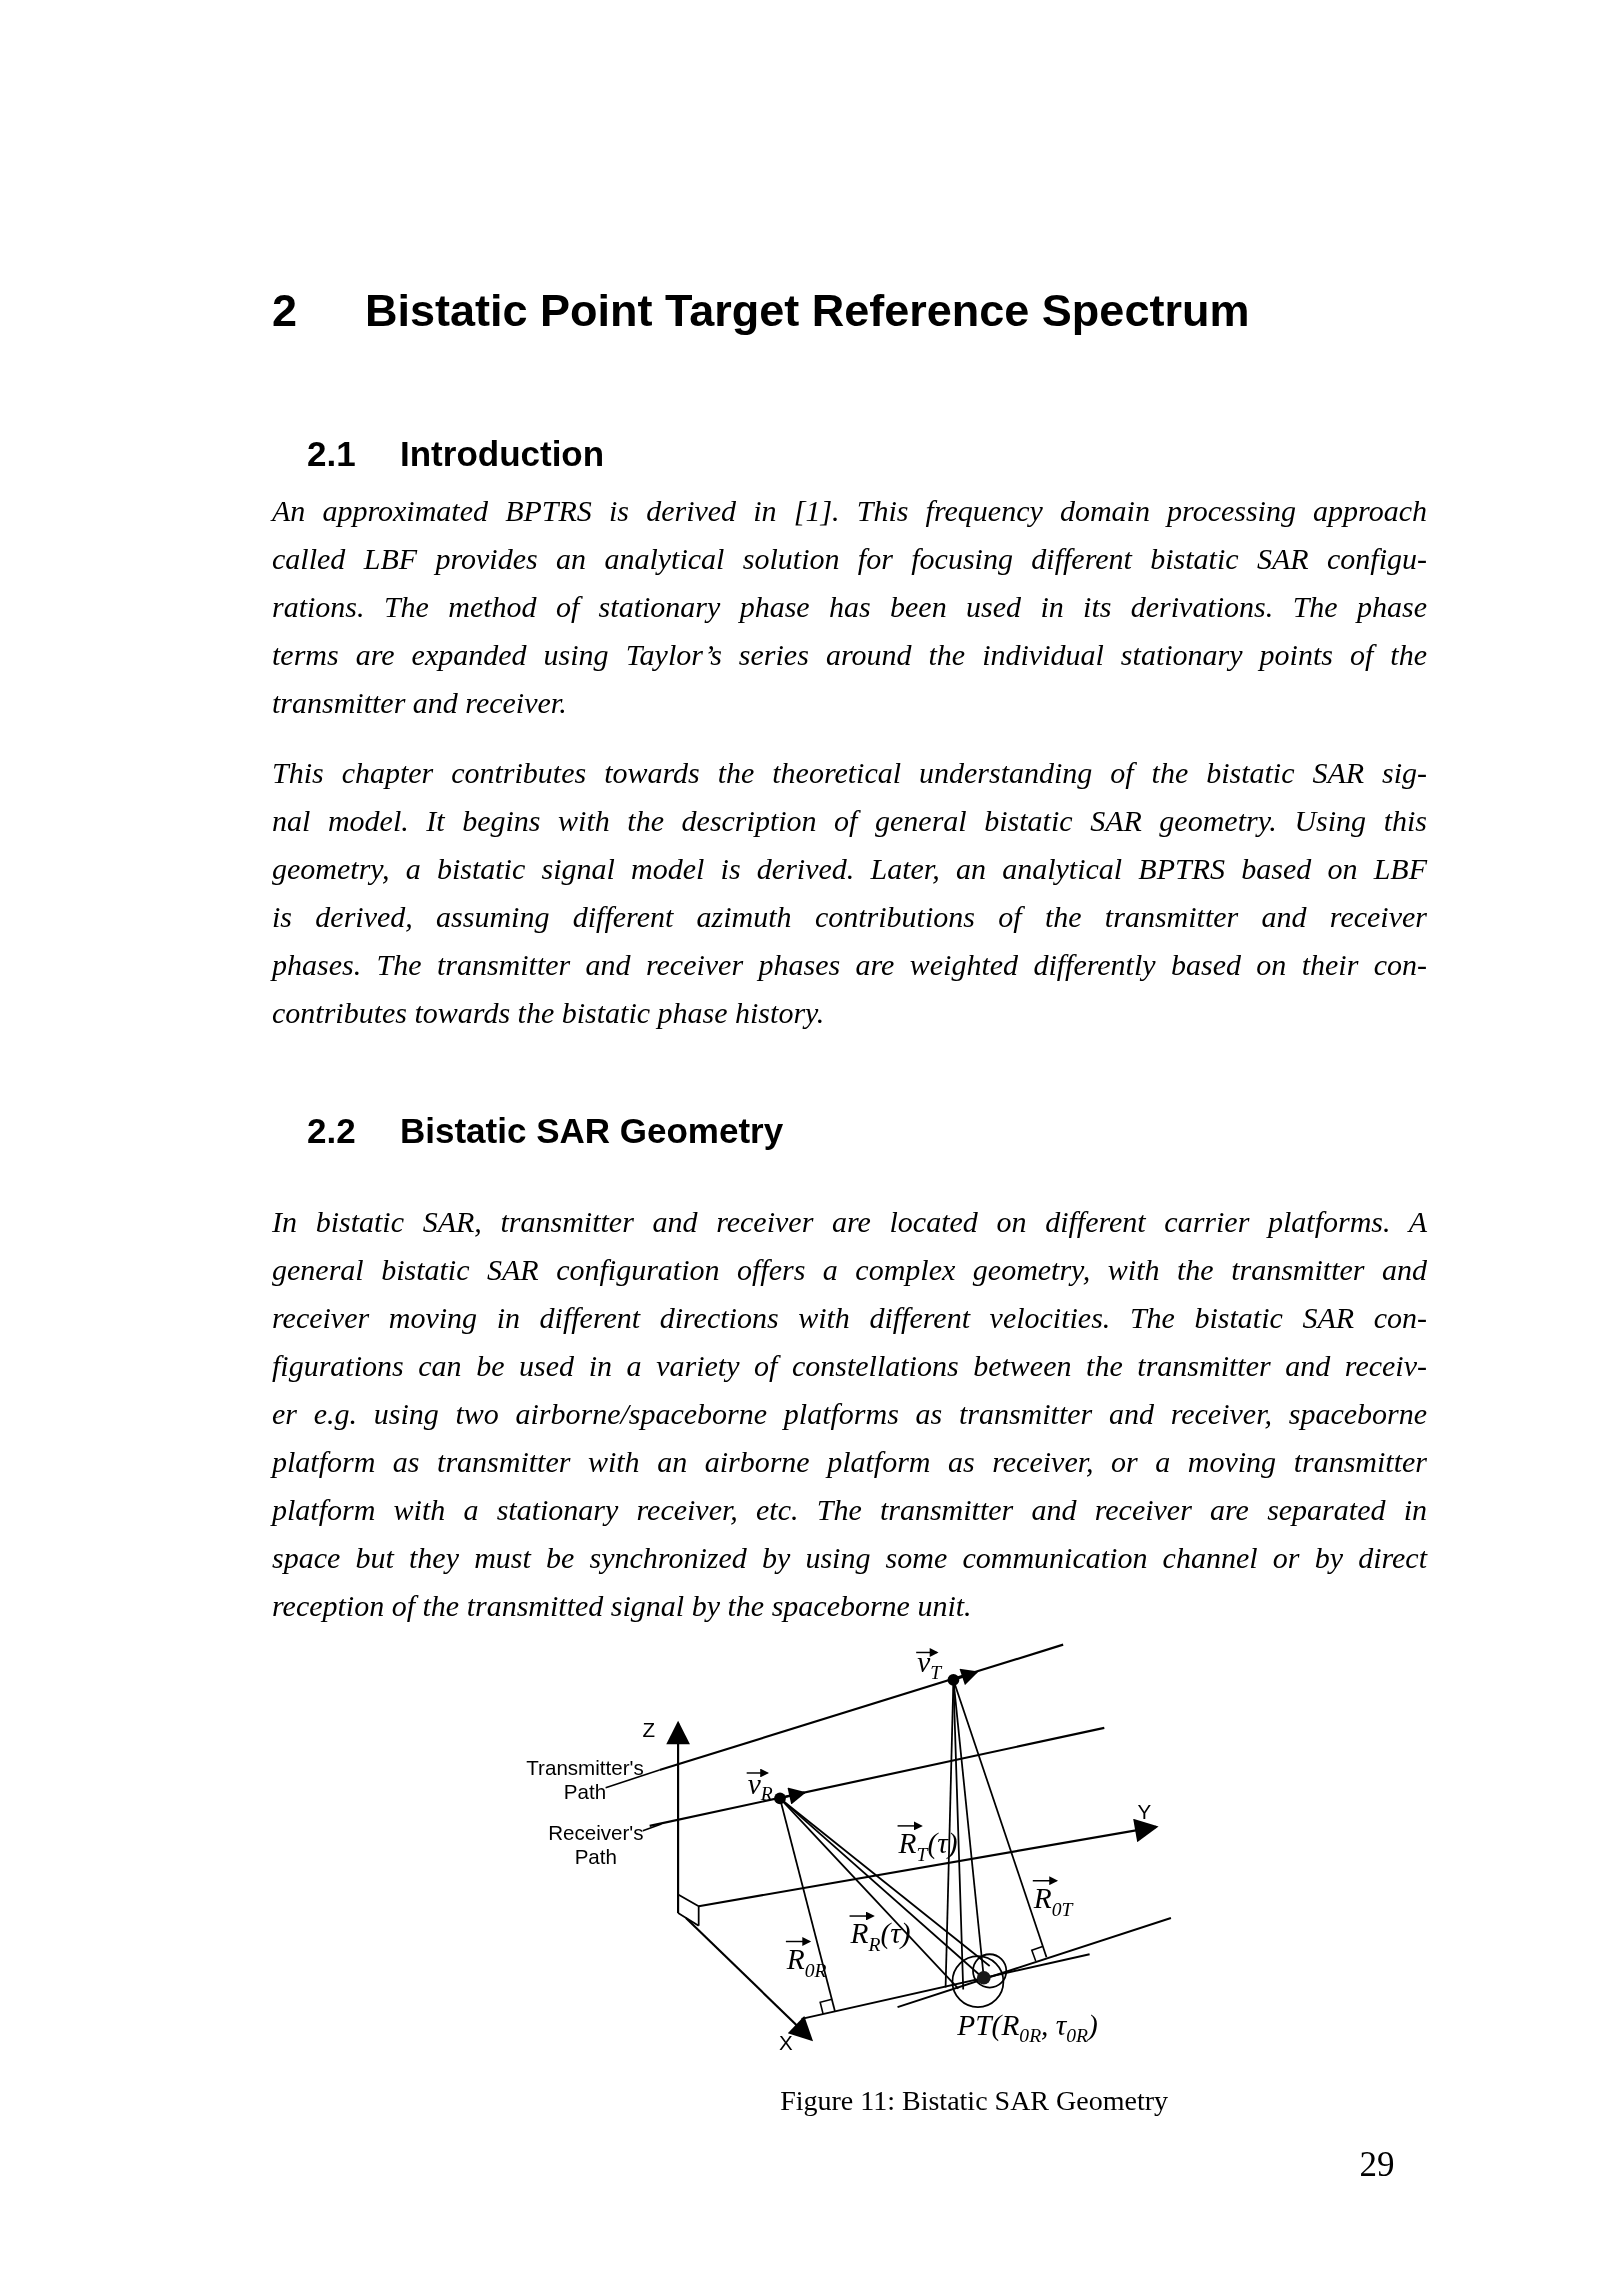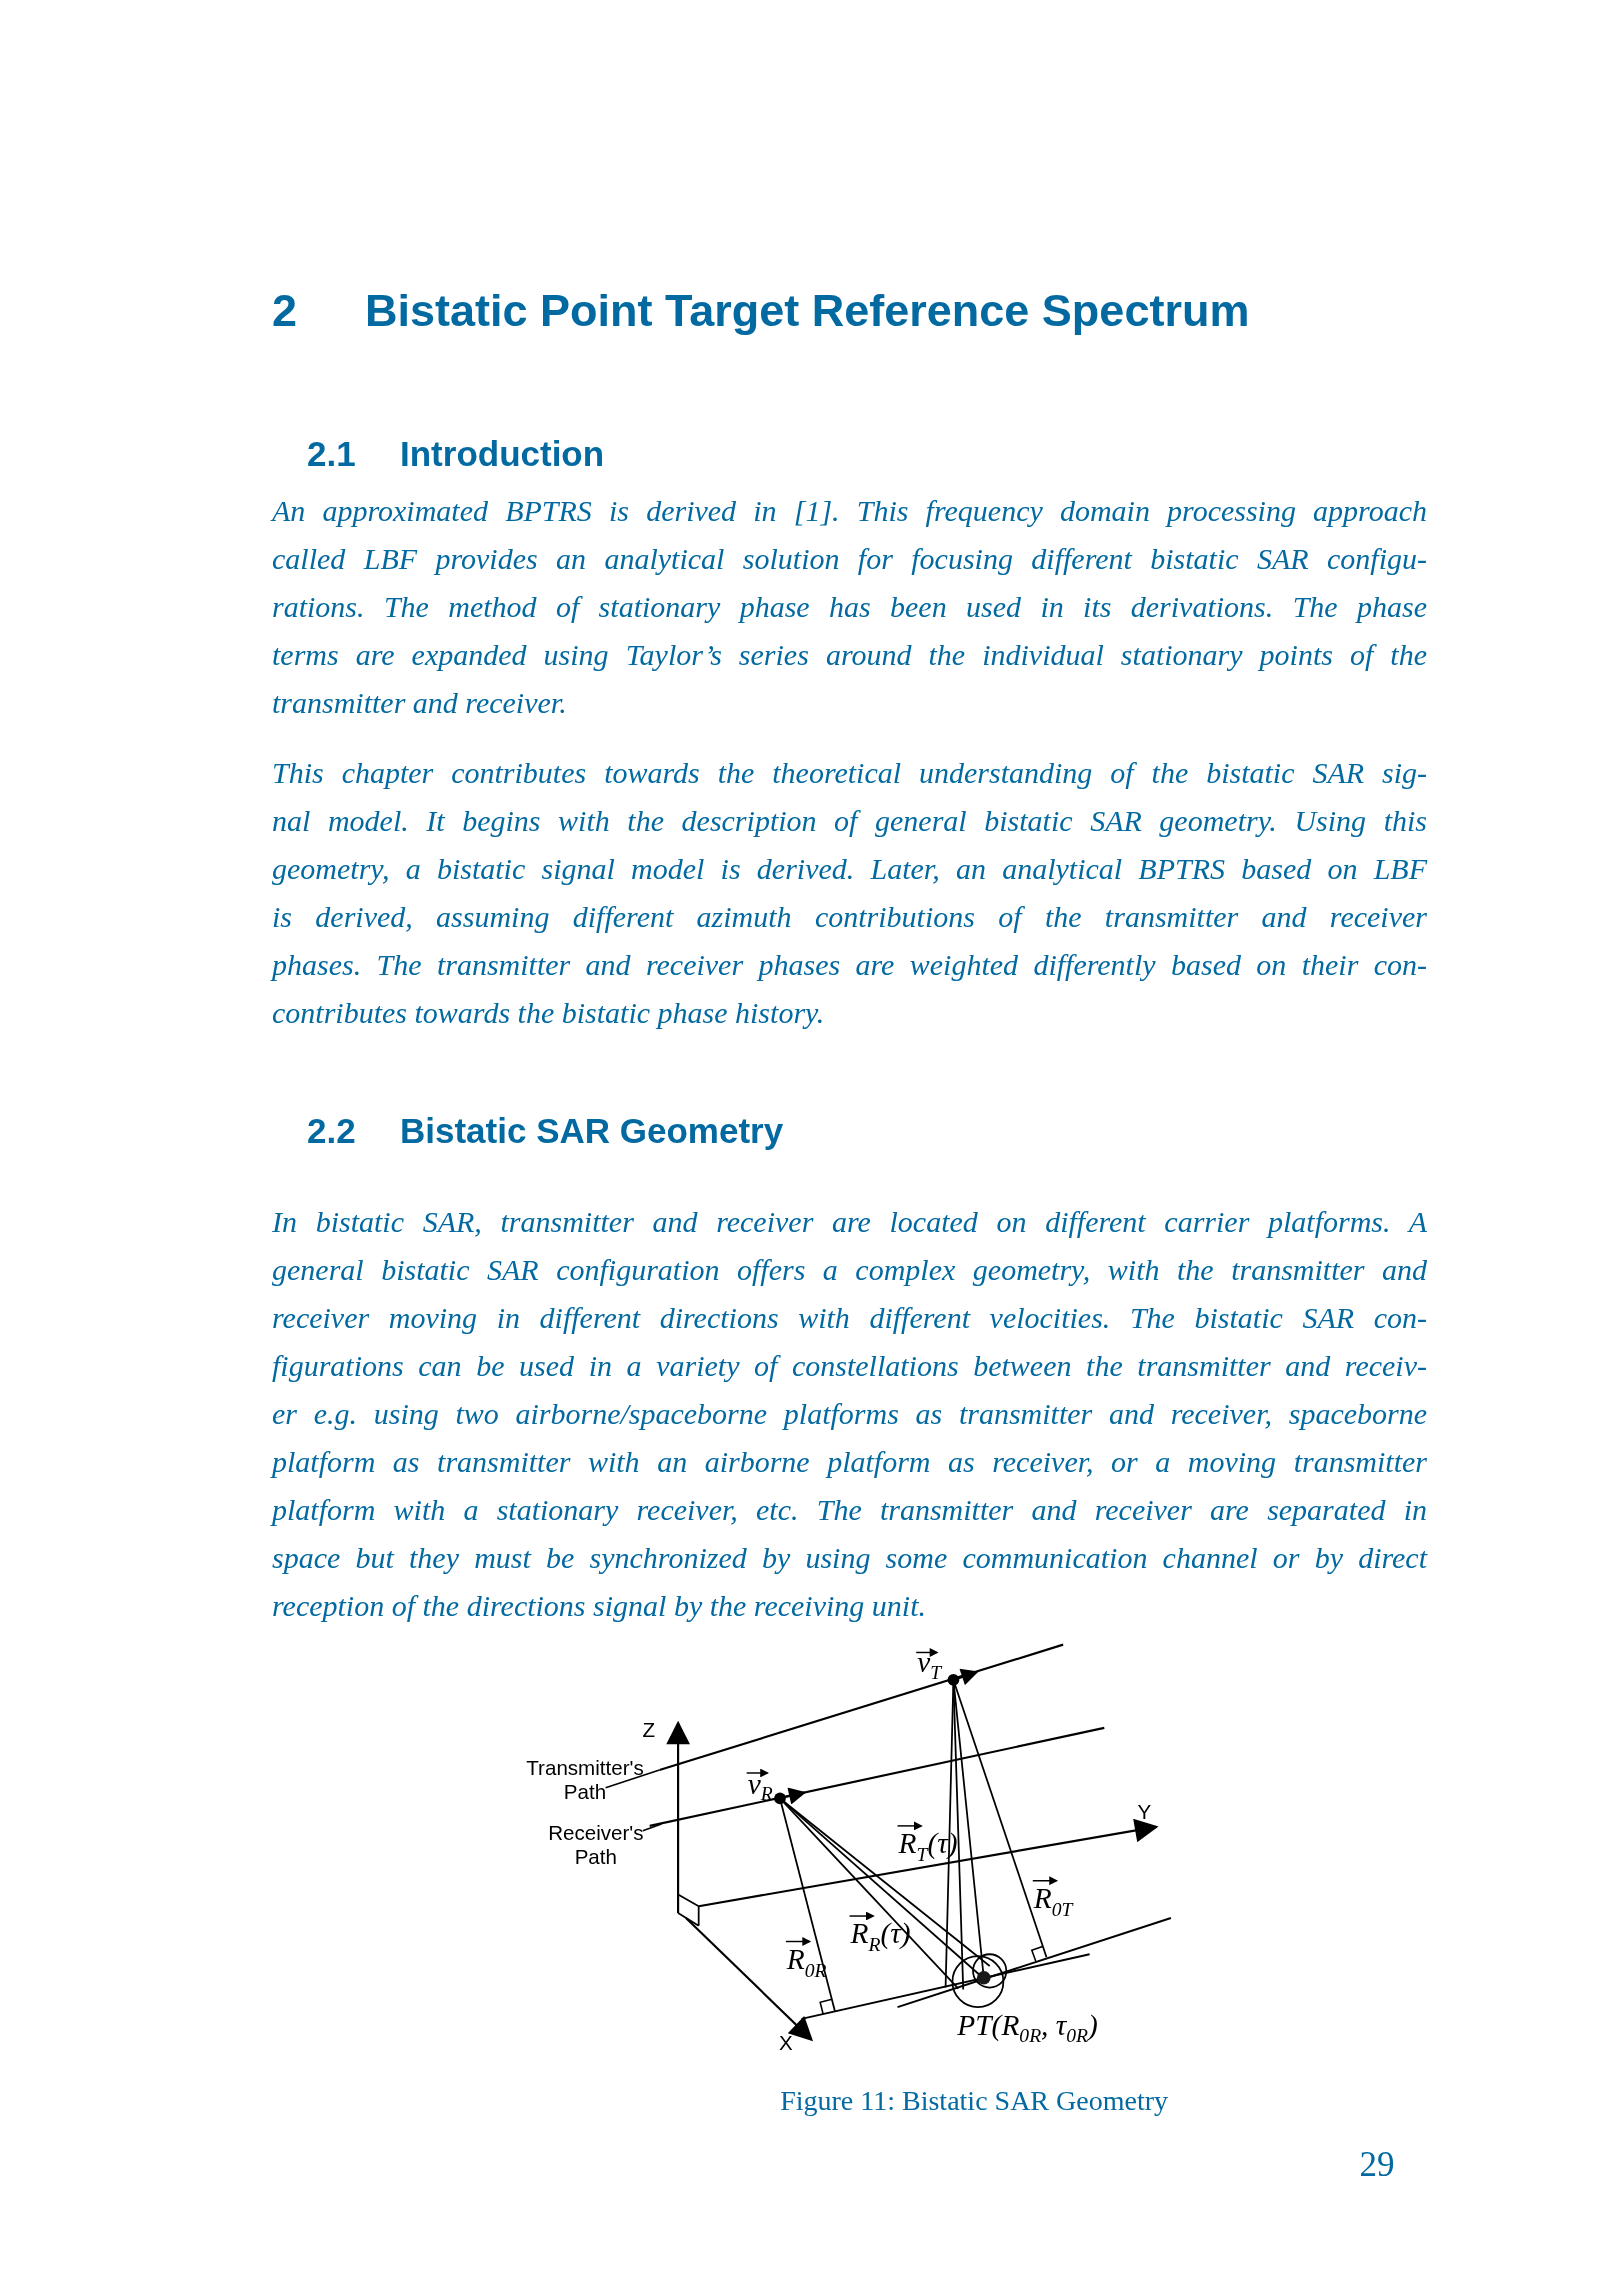--- a/index.html
+++ b/index.html
@@ -1,16 +1,16 @@
 <!DOCTYPE html>
 <html><head>
 <meta charset="utf-8">
 <style>
   html,body{margin:0;padding:0;background:#888;}
-  #page{position:relative;width:1621px;height:2293px;background:#ffffff;color:#0369a1;
+  #page{position:relative;width:1621px;height:2293px;background:#ffffff;color:#000000;
         overflow:hidden;font-family:"Liberation Serif",serif;}
   .abs{position:absolute;}
   .h-chapter{left:272px;top:286px;width:1155px;font-family:"Liberation Sans",sans-serif;
              font-weight:bold;font-size:45px;line-height:49px;}
   .h-section{width:1155px;left:272px;font-family:"Liberation Sans",sans-serif;
              font-weight:bold;font-size:35px;line-height:39px;margin-left:35px;}
   .hnum{display:inline-block;width:93px;}
   .para{left:272px;width:1155px;font-style:italic;}
   .bl{font-size:30px;line-height:48px;text-align:justify;text-align-last:justify;
       white-space:normal;}
@@ -60,21 +60,21 @@
 
   <div class="abs para" style="top:1198px;">
     <div class="bl">In bistatic SAR, transmitter and receiver are located on different carrier platforms. A</div>
     <div class="bl">general bistatic SAR configuration offers a complex geometry, with the transmitter and</div>
     <div class="bl">receiver moving in different directions with different velocities. The bistatic SAR con-</div>
     <div class="bl">figurations can be used in a variety of constellations between the transmitter and receiv-</div>
     <div class="bl">er e.g. using two airborne/spaceborne platforms as transmitter and receiver, spaceborne</div>
     <div class="bl">platform as transmitter with an airborne platform as receiver, or a moving transmitter</div>
     <div class="bl">platform with a stationary receiver, etc. The transmitter and receiver are separated in</div>
     <div class="bl">space but they must be synchronized by using some communication channel or by direct</div>
-    <div class="bl ll">reception of the directions signal by the receiving unit.</div>
+    <div class="bl ll">reception of the transmitted signal by the spaceborne unit.</div>
   </div>
 
   <svg class="abs" style="left:524px;top:1627px;" width="657" height="436" viewBox="535 1660 670 445">
     <defs>
       <marker id="ah" viewBox="0 0 10 10" refX="9" refY="5" markerWidth="9" markerHeight="8" orient="auto-start-reverse">
         <path d="M0,0 L10,5 L0,10 z" fill="#000"></path>
       </marker>
       <marker id="ahb" viewBox="0 0 10 10" refX="9" refY="5" markerWidth="13" markerHeight="11" orient="auto-start-reverse">
         <path d="M0,0 L10,5 L0,10 z" fill="#000"></path>
       </marker>

